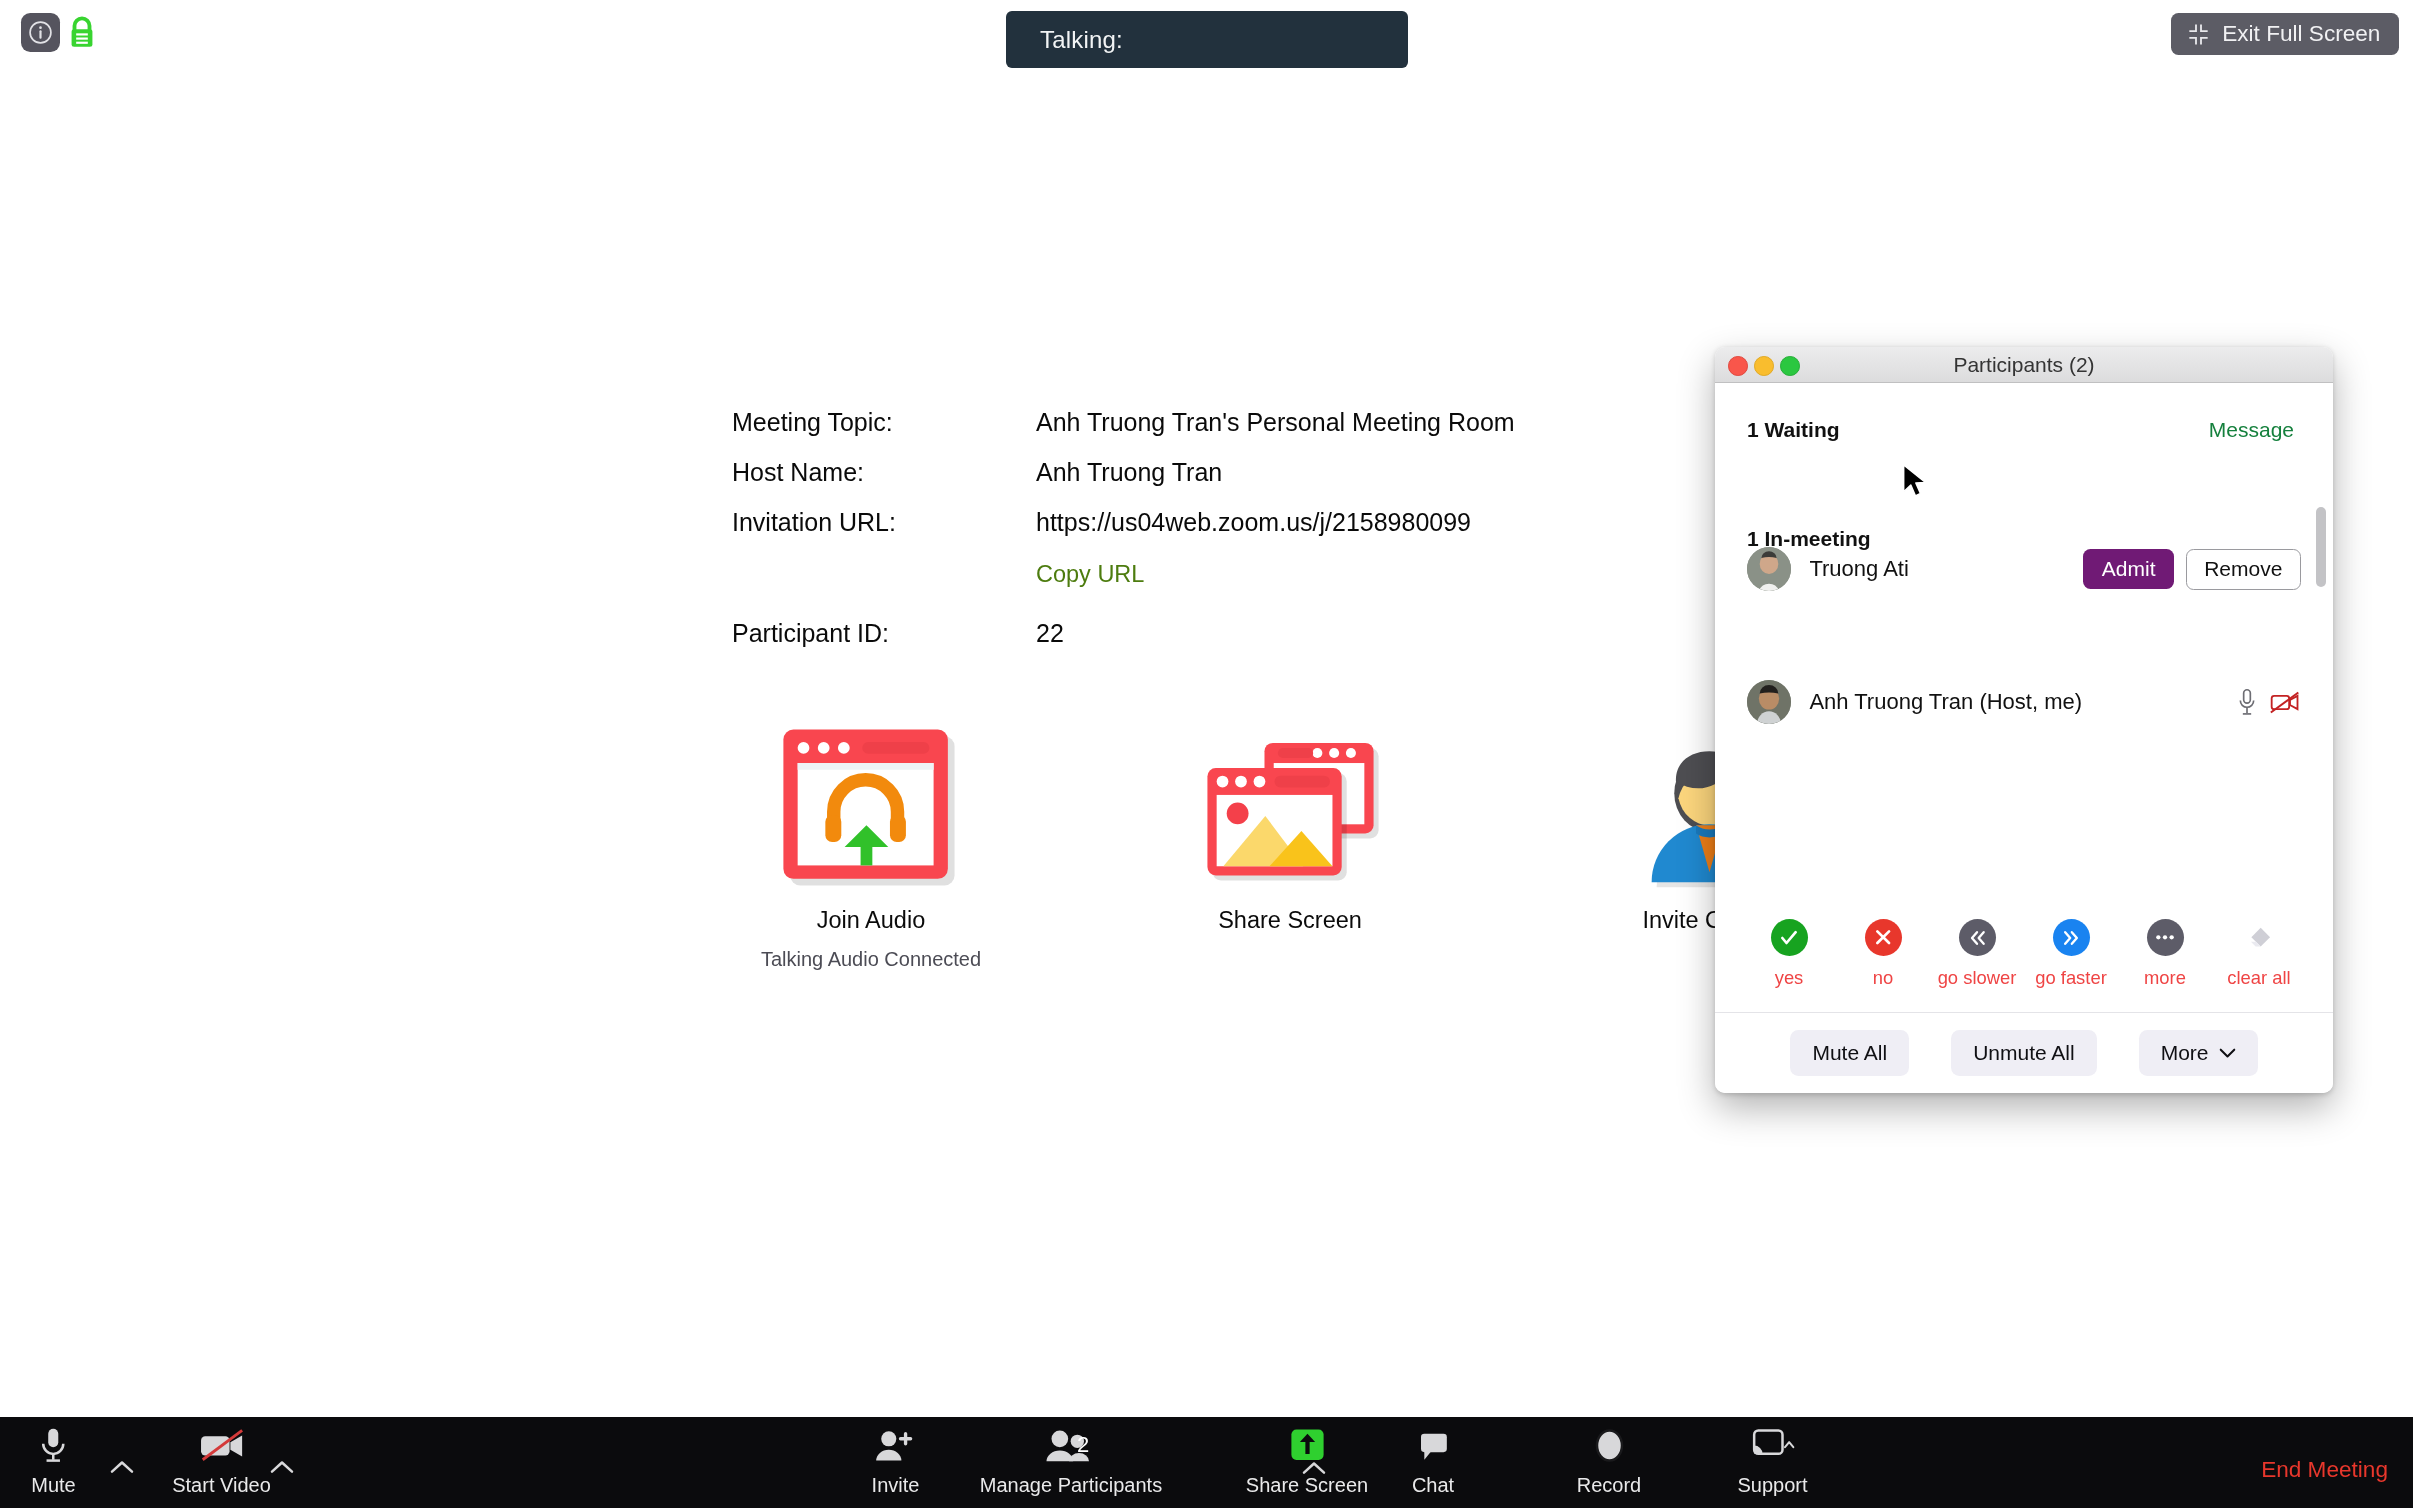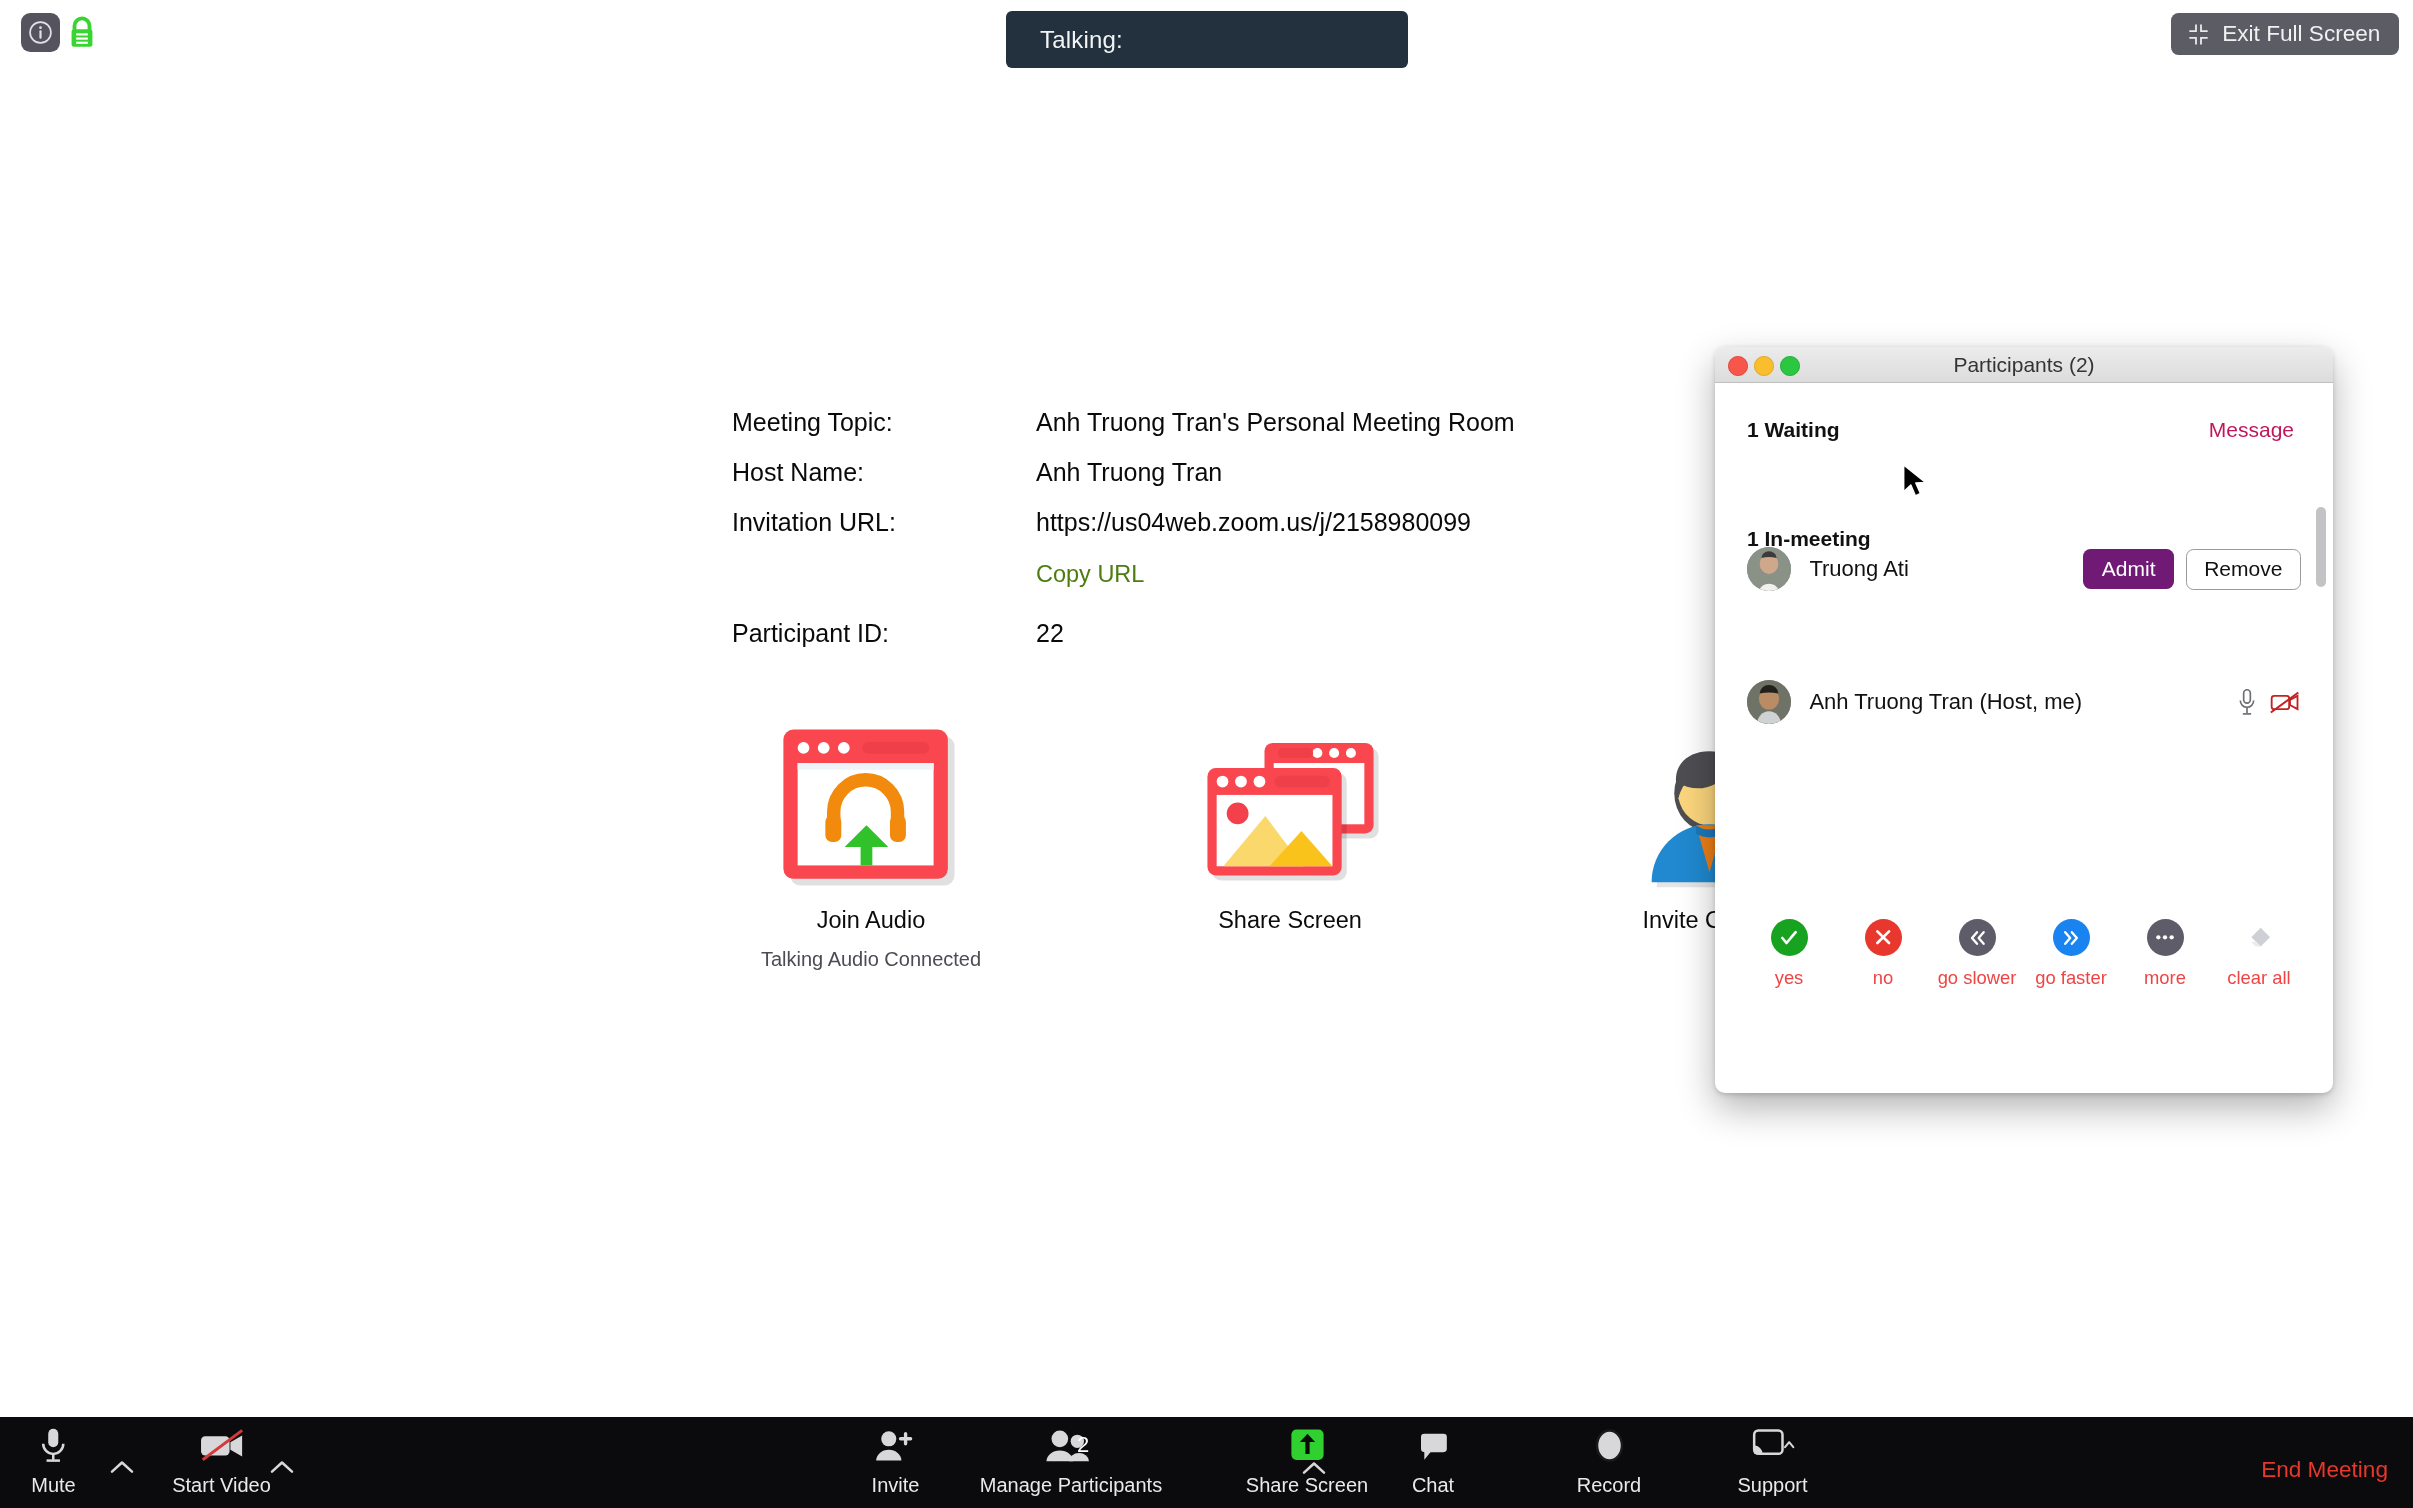--- a/index.html
+++ b/index.html
@@ -75,21 +75,21 @@
   #tl-min{left:39px;background:#f9bd2e;border:0.8px solid #e0a822;}
   #tl-max{left:65px;background:#2bc740;border:0.8px solid #24ad36;}
   #pw-title{width:100%;text-align:center;font-size:21px;color:#343434;}
 
   #pw-body{position:relative;height:629px;background:#fff;}
   .sec-head{
     display:flex;align-items:center;justify-content:space-between;
     padding:0 39px 0 32px;height:44px;
   }
   .sec-title{font-size:21px;font-weight:bold;color:#111;}
-  #message-link{font-size:21px;color:#be185d;}
+  #message-link{font-size:21px;color:#15803d;}
   #waiting-head{position:absolute;top:25px;left:0;right:0;}
   #inmeeting-head{position:absolute;top:134px;left:0;right:0;}
 
   .prow{position:absolute;left:0;right:0;display:flex;align-items:center;padding:0 32px;}
   #row-waiting{top:463px;}
   #row-waiting{top:0;}
   .avatar{width:44px;height:44px;border-radius:50%;overflow:hidden;flex:none;
           position:relative;background:#8d9288;}
   .pname{font-size:22px;color:#111;margin-left:18.4px;white-space:nowrap;}
   .prow-actions{margin-left:auto;display:flex;align-items:center;gap:11.7px;}
@@ -383,20 +383,34 @@
             <svg width="34" height="34" viewBox="0 0 40 40">
               <path d="M22 8 l11 11 l-11 11 l-11 -11z" fill="#cfcfd6"></path>
               <path d="M16.5 24.5 l5.5 5.5 l-6 0 l-5.5 -5.5 z" fill="#eaeaf0"></path>
             </svg>
           </div>
           <div class="fblabel">clear all</div>
         </div>
       </div>
     </div>
 
+    <div id="pw-footer">
+      <button class="fbtn">
+        <span>Mute All</span>
+      </button>
+      <button class="fbtn">
+        <span>Unmute All</span>
+      </button>
+      <button class="fbtn">
+        <span>More</span>
+        <svg width="17" height="11" viewBox="0 0 20 13">
+          <path d="M2 2 l8 8 l8 -8" fill="none" stroke="#101014" stroke-width="2.4" stroke-linecap="round" stroke-linejoin="round"></path>
+        </svg>
+      </button>
+    </div>
   </div>
 
   <svg id="cursor" viewBox="0 0 34 46">
     <path d="M2 2 L2 34 L10.5 26 L16 39 L22 36 L16.5 23.5 L28 23 Z" fill="#000" stroke="#fff" stroke-width="1.8" stroke-linejoin="round"></path>
   </svg>
 
   <div id="toolbar">
 
     <div class="tb-item" style="left:0px;width:107px;">
       <div class="tb-art">

